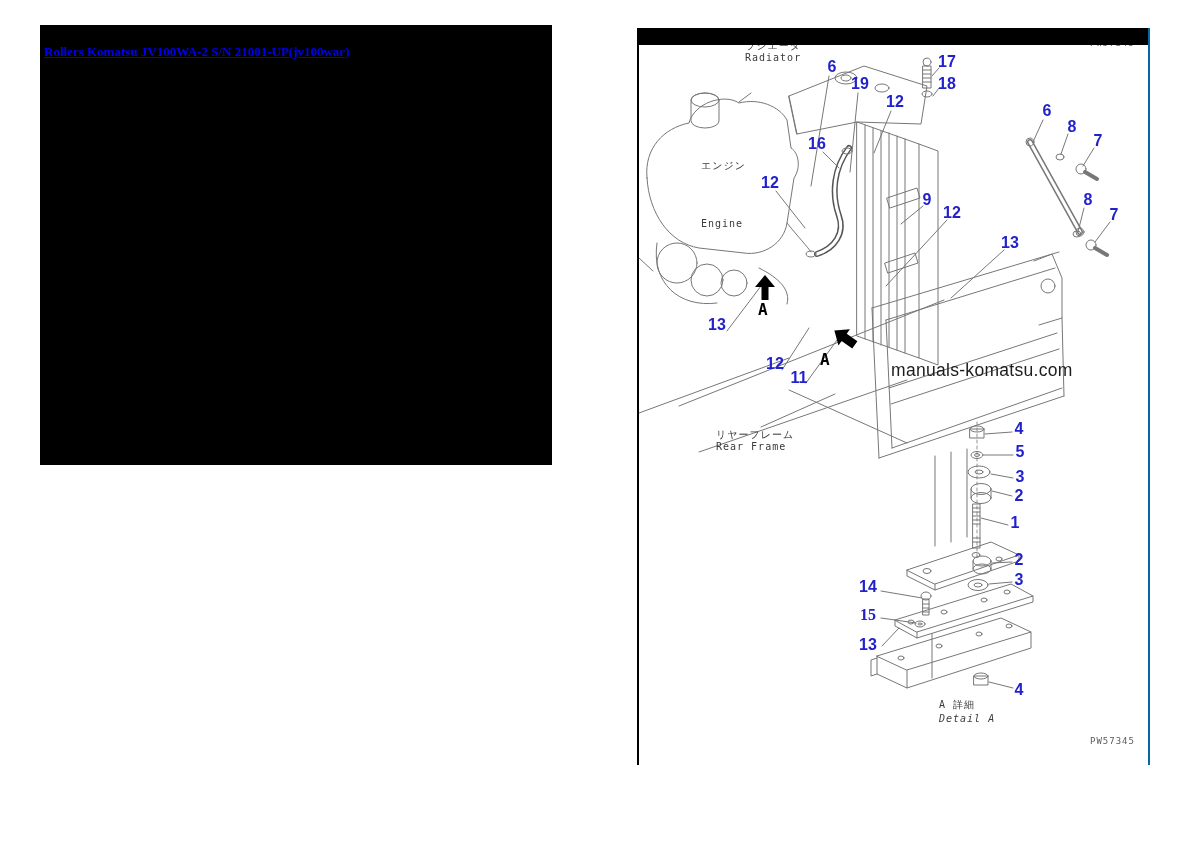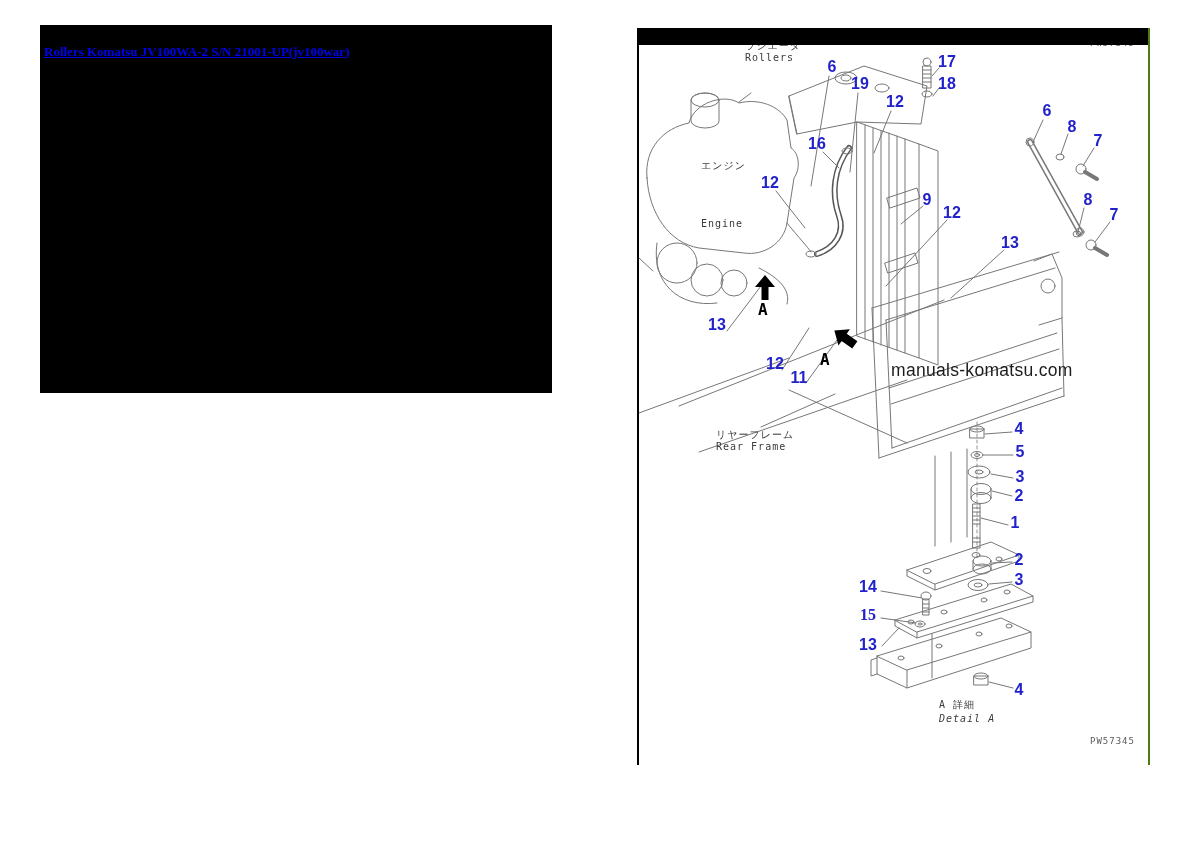--- a/index.html
+++ b/index.html
@@ -1,31 +1,31 @@
 <!DOCTYPE html>
 <html style="--accent: #2222cc;"><head>
 <meta charset="utf-8">
 <style>
   html,body{margin:0;padding:0;}
   body{
     width:1190px;height:842px;position:relative;background:#ffffff;
     font-family:"Liberation Sans",sans-serif;overflow:hidden;
   }
   .black-panel{
-    position:absolute;left:40px;top:25px;width:512px;height:368px;
+    position:absolute;left:40px;top:25px;width:512px;height:440px;
     background:#000000;
   }
   .part-link{
     position:absolute;left:4px;top:19px;
     font-family:"Liberation Serif",serif;font-weight:bold;font-size:13px;
     color:#0000ee;text-decoration:underline;white-space:nowrap;cursor:pointer;
   }
   .diagram{
     position:absolute;left:637px;top:28px;width:509px;height:737px;
-    border-left:2px solid #000;border-right:2px solid #4d7c0f;background:#fff;
+    border-left:2px solid #000;border-right:2px solid #0369a1;background:#fff;
   }
   .top-bar{
     position:absolute;left:0;top:0;width:509px;height:17px;background:#000;z-index:5;
   }
   .line-art{position:absolute;left:0;top:0;z-index:1;}
   .code{
     position:absolute;font-family:"DejaVu Sans Mono",monospace;font-size:9px;
     color:#5a5a5a;letter-spacing:1px;white-space:nowrap;
   }
   .code-top{left:451px;top:10px;z-index:2;}
@@ -221,21 +221,21 @@
 
     <g fill="#000" stroke="none">
       <polygon points="126,247 116,259 122.5,259 122.5,272 129.5,272 129.5,259 136,259"></polygon>
     </g>
     <g fill="#000" stroke="none" transform="translate(206,310) rotate(-55)">
       <polygon points="0,-13 -10,-1 -4.5,-1 -4.5,12 4.5,12 4.5,-1 10,-1"></polygon>
     </g>
   </svg>
 
   <span class="jp" style="left:106px;top:12px;">ラジエータ</span>
-  <span class="jp" style="left:106px;top:24px;">Rollers</span>
+  <span class="jp" style="left:106px;top:24px;">Radiator</span>
   <span class="jp" style="left:62px;top:132px;">エンジン</span>
   <span class="jp" style="left:62px;top:144px;margin-top:46px;">Engine</span>
   <span class="jp" style="left:77px;top:401px;">リヤーフレーム</span>
   <span class="jp" style="left:77px;top:413px;">Rear Frame</span>
   <span class="jp" style="left:300px;top:671px;">A 詳細</span>
   <span class="jp" style="left:300px;top:685px;font-style:italic;">Detail A</span>
 
   <span class="marker-a" style="left:119px;top:272px;">A</span>
   <span class="marker-a" style="left:181px;top:322px;">A</span>
 

